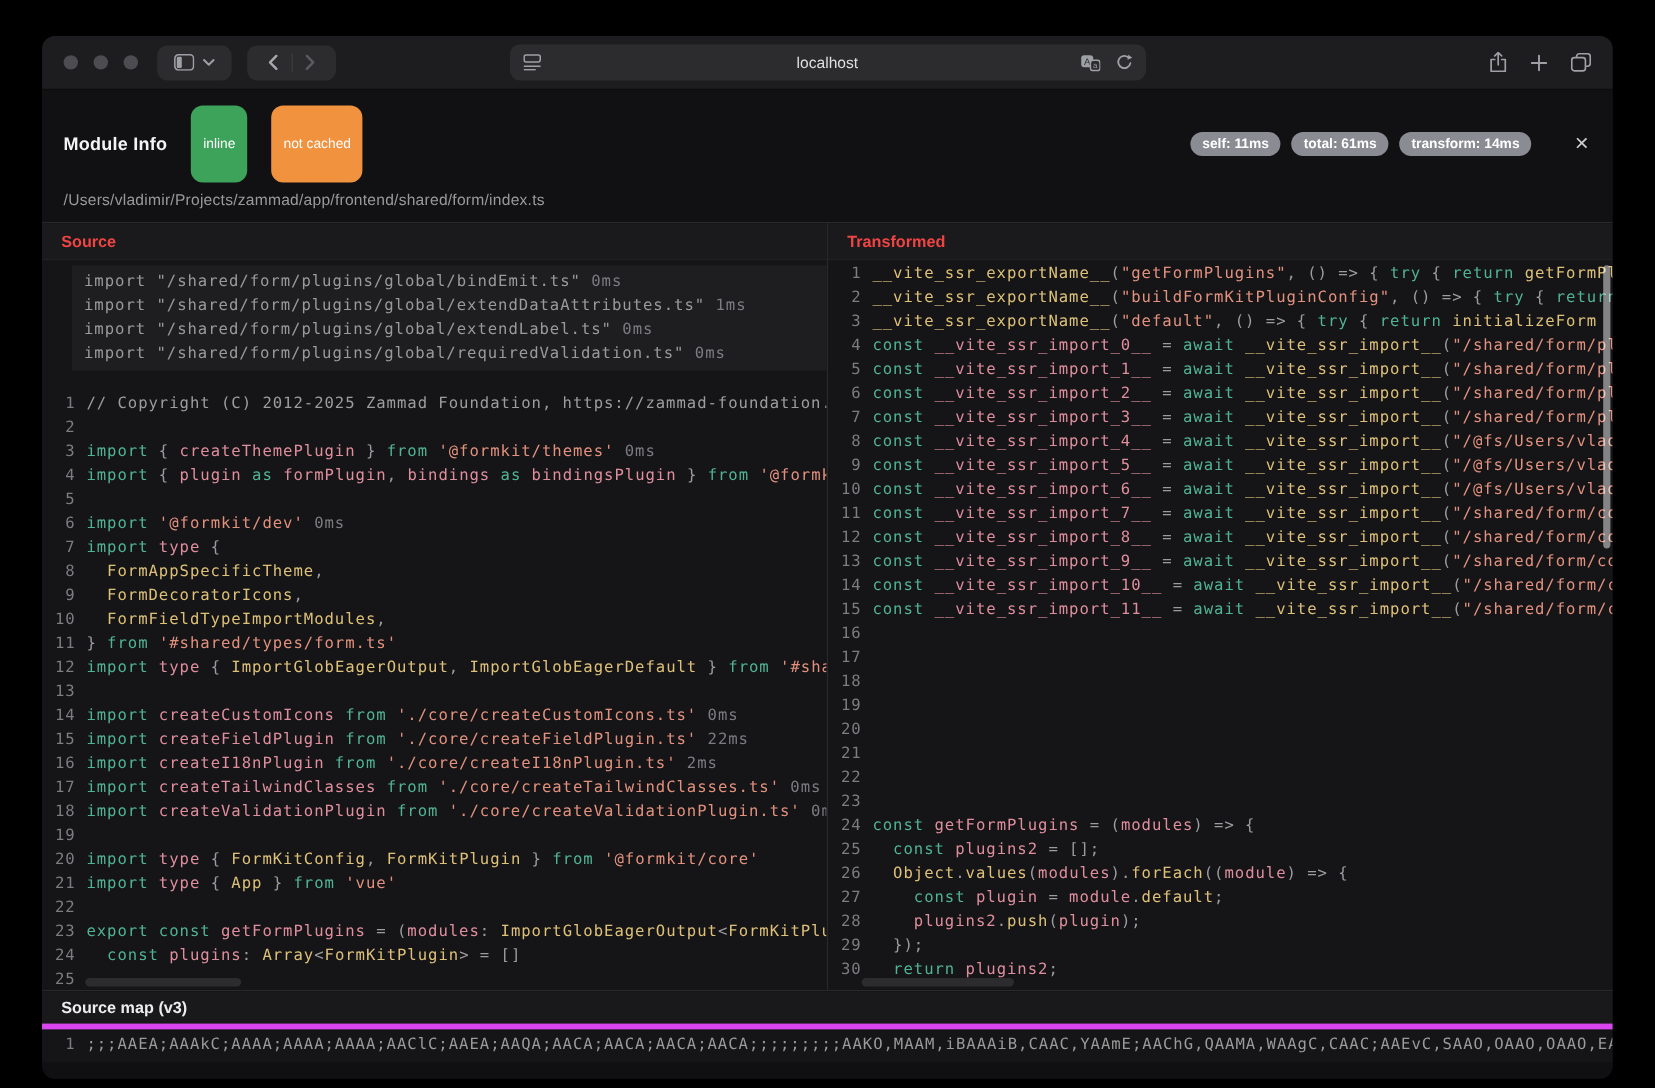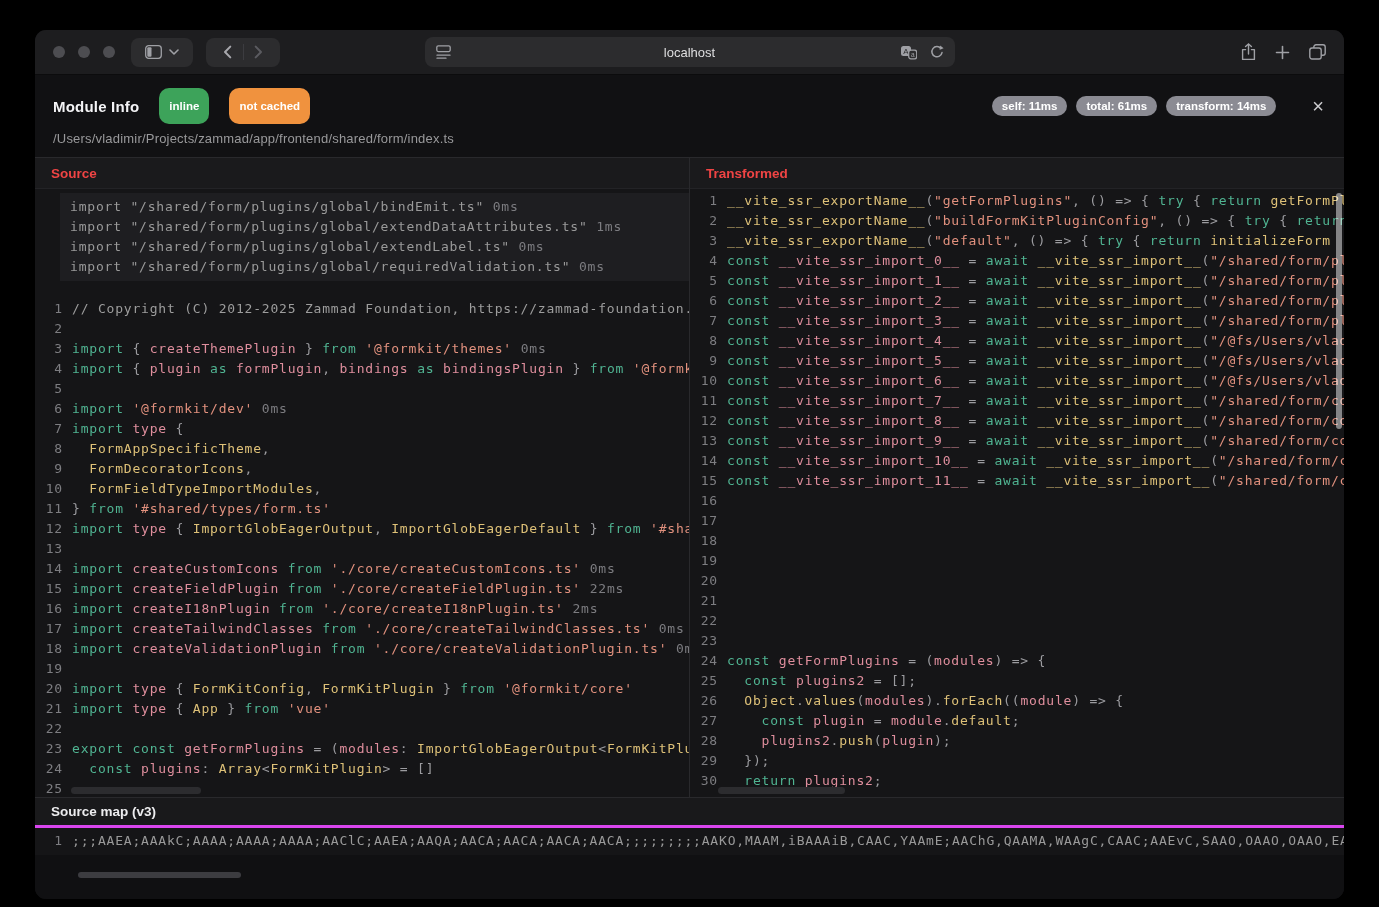--- a/index.html
+++ b/index.html
@@ -20,22 +20,22 @@
   .urlbar{position:absolute;left:50%;top:7px;transform:translateX(-50%);width:530px;height:30px;
           background:#2c2c2e;border-radius:8px;display:flex;align-items:center;padding:0 11px;box-sizing:border-box;gap:12px;}
   .urltext{position:absolute;left:0;right:0;text-align:center;color:#dfdfe1;font-size:13px;pointer-events:none;}
   .url-right{margin-left:auto;display:flex;gap:12px;align-items:center;}
   .tb-right{margin-left:auto;display:flex;gap:19px;align-items:center;}
   .iconbtn{display:flex;align-items:center;justify-content:center;}
   
   .mheader{background:#111113;padding:13px 20px 11px 18px;flex-shrink:0;}
   .mrow1{display:flex;align-items:center;gap:20px;}
   .mtitle{color:#f4f4f6;font-size:15px;font-weight:700;letter-spacing:.2px;}
-  .badge{height:32px;border-radius:10px;padding:2px 10px;display:flex;align-items:center;
-         color:#fff;font-size:11.5px;font-weight:700;}
+  .badge{height:32px;border-radius:10px;padding:16px 10px;display:flex;align-items:center;
+         color:#fff;font-size:11.5px;font-weight:400;}
   .badge-inline{background:#3da35a;}
   .badge-notcached{background:#f0923e;}
   .spacer{flex:1;}
   .timing{height:20px;border-radius:10px;padding:0 10px;display:flex;align-items:center;
           background:#8b8b93;color:#fff;font-size:11.5px;font-weight:700;}
   .timings{display:flex;gap:9px;align-items:center;}
   .closex{margin-left:16px;color:#cccccf;font-size:20px;line-height:1;font-weight:400;cursor:default;}
   .mpath{margin-top:7px;font-family:Liberation Sans, sans-serif;font-size:13px;color:#99999b;letter-spacing:.2px;}
   
   .panels{display:flex;height:641px;box-sizing:border-box;border-top:1px solid #29292c;border-bottom:1px solid #29292c;flex-shrink:0;}
@@ -53,21 +53,21 @@
   .lt{padding-left:9px;flex:1;overflow:hidden;}
   .tk-k{color:#50b492;} .tk-s{color:#e2917e;} .tk-v{color:#df8e9d;} .tk-t{color:#dec178;}
   .tk-c{color:#9d9d9d;} .tk-p{color:#9c9ca0;} .tk-m{color:#7c7c80;} .tk-g{color:#9a9a9a;}
   .hthumb{position:absolute;bottom:3px;height:7px;border-radius:4px;background:#2c2c2f;}
   .hthumb-src{left:36px;width:130px;}
   .hthumb-tr{left:28px;width:127px;}
   .vthumb{position:absolute;right:2px;top:4px;width:6px;height:236px;border-radius:4px;background:rgba(255,255,255,.48);}
   
   .smap{flex:1;background:#101012;display:flex;flex-direction:column;position:relative;overflow:hidden;}
   .smhead{height:27px;background:#19191b;display:flex;align-items:center;padding-left:16px;
-          color:#ededef;font-size:13.5px;font-weight:700;flex-shrink:0;border-bottom:3px solid #d946ef;}
+          color:#ededef;font-size:13.5px;font-weight:700;flex-shrink:0;border-bottom:5px solid #d946ef;}
   .smline{background:#151517;padding-top:3px;height:24px;font-family:"DejaVu Sans Mono",monospace;
           font-size:13px;line-height:20px;letter-spacing:.8px;}
   .smthumb{position:absolute;left:43px;top:74px;width:163px;height:6px;border-radius:3px;background:#3c3c40;}
 </style>
 </head>
 <body>
 
 <div class="stage">
   <div class="window">
 

